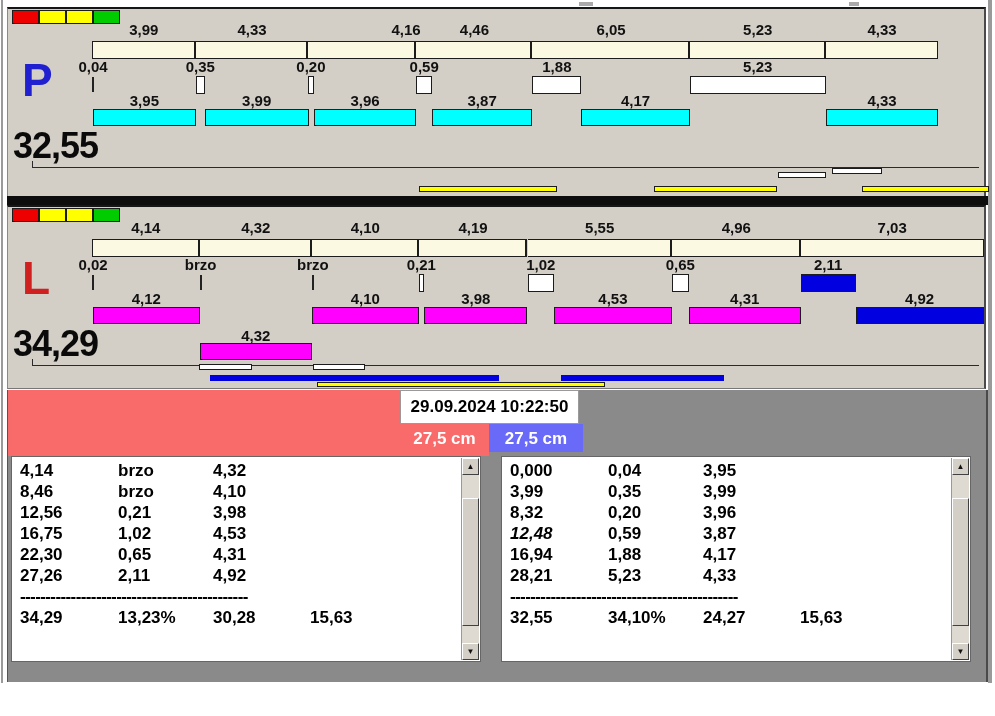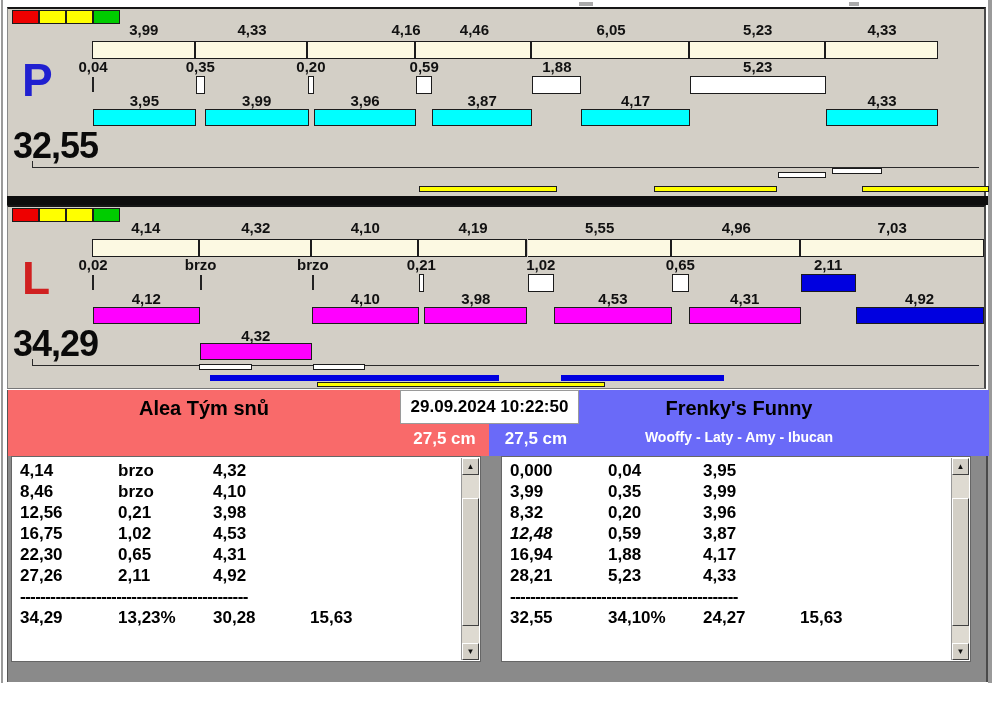--- a/index.html
+++ b/index.html
@@ -182,25 +182,20 @@
       <div class="basetick"></div>
       <div class="mark outline" style="left: 191px; top: 157px; width: 53px; height: 6px; background: rgb(255, 255, 255);"></div>
       <div class="mark outline" style="left: 305px; top: 157px; width: 52px; height: 6px; background: rgb(255, 255, 255);"></div>
       <div class="mark" style="left: 202px; top: 168px; width: 289px; height: 6px; background: rgb(0, 0, 224);"></div>
       <div class="mark" style="left: 553px; top: 168px; width: 163px; height: 6px; background: rgb(0, 0, 224);"></div>
       <div class="mark outline" style="left: 309px; top: 175px; width: 288px; height: 5px; background: rgb(255, 255, 0);"></div>
     </div>
 
   <div id="scoreboard">
     <div id="team-header-left" class="team-header" style="background: rgb(249, 106, 106);">
-      <span class="team-name">Alea Tým snů</span>
-    </div>
-    <div id="team-header-right" class="team-header" style="background: rgb(106, 106, 248);">
-      <span class="team-name">Frenky's Funny</span>
-      <span class="team-members">Wooffy - Laty - Amy - Ibucan</span>
     </div>
     <div id="datetime-box">29.09.2024 10:22:50</div>
     <div id="cm-left" class="cm-badge" style="background: rgb(249, 106, 106);">27,5 cm</div>
     <div id="cm-right" class="cm-badge" style="background: rgb(106, 106, 248);">27,5 cm</div>
 
     <div id="table-left" class="datatable">
       <div class="scrollbar">
         <div class="sb-btn sb-up"><span>▲</span></div>
         <div class="sb-thumb"></div>
         <div class="sb-btn sb-down"><span>▼</span></div>

